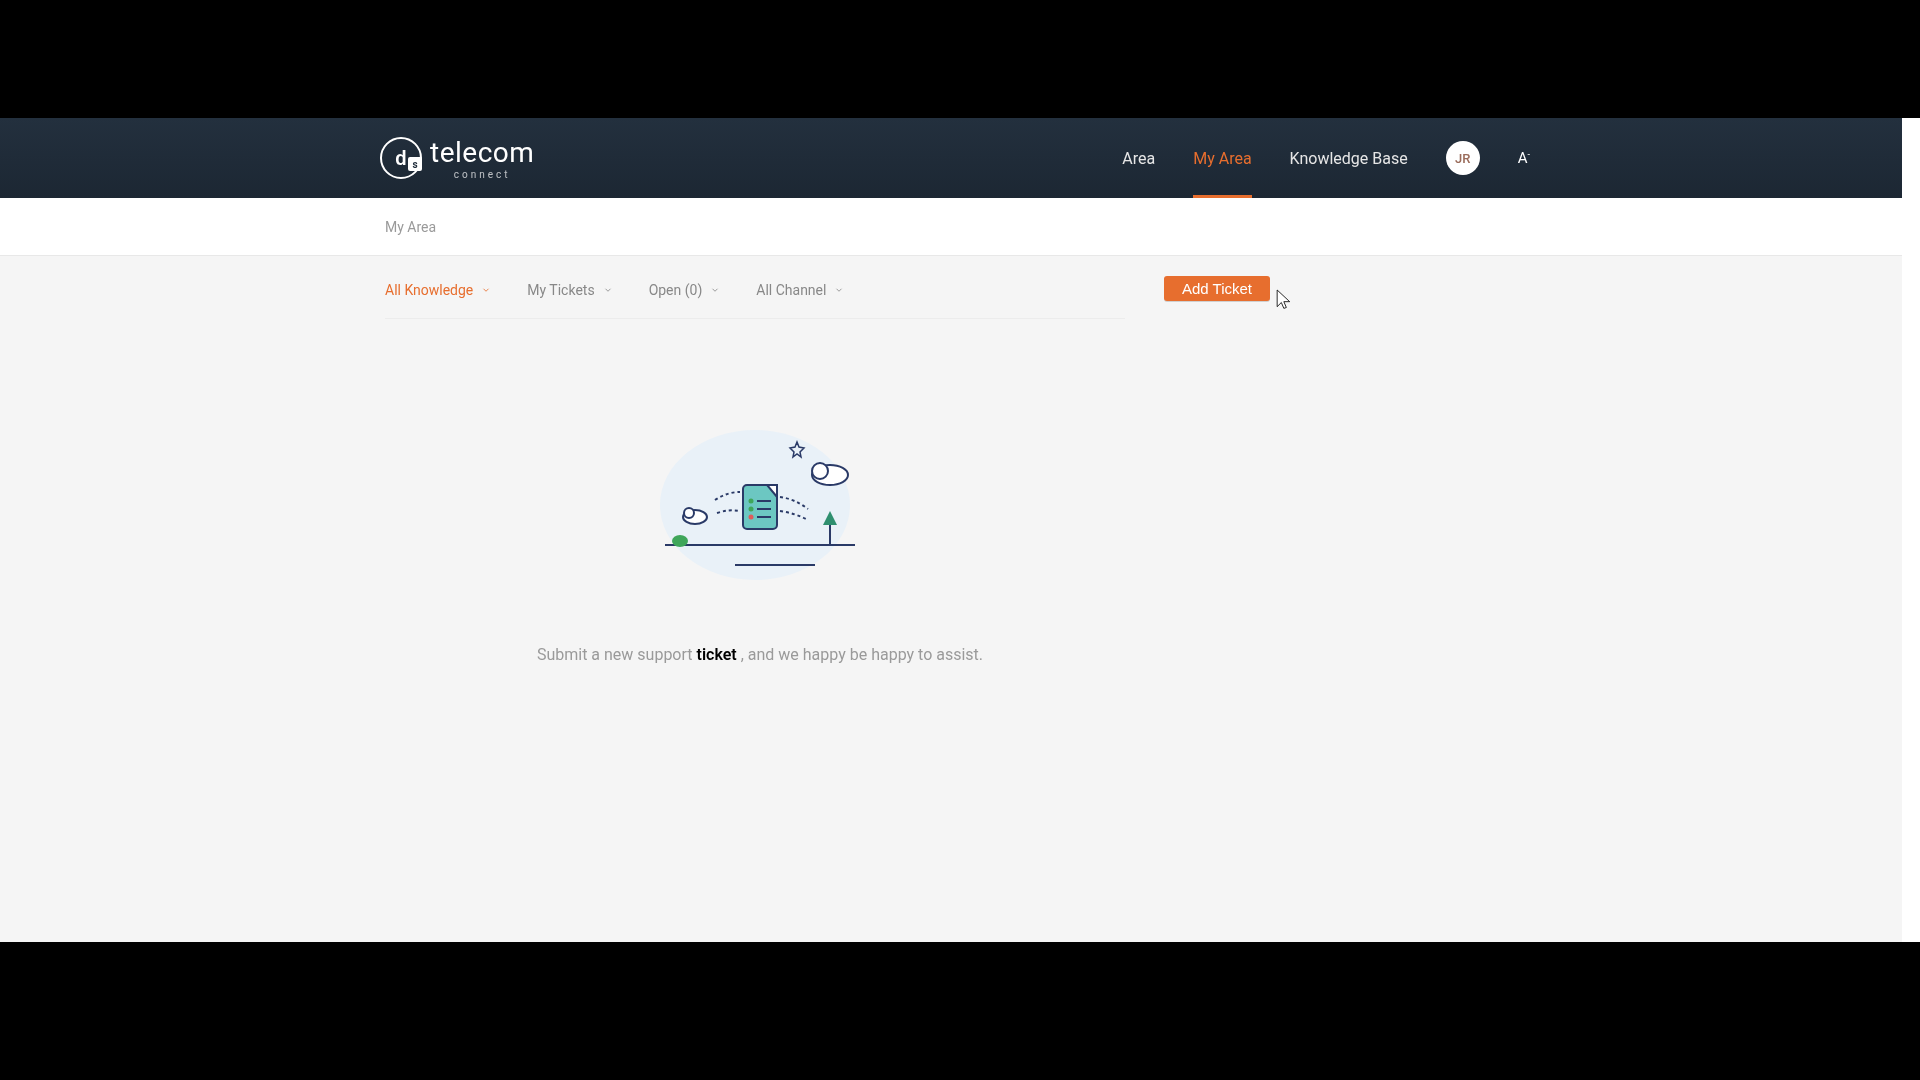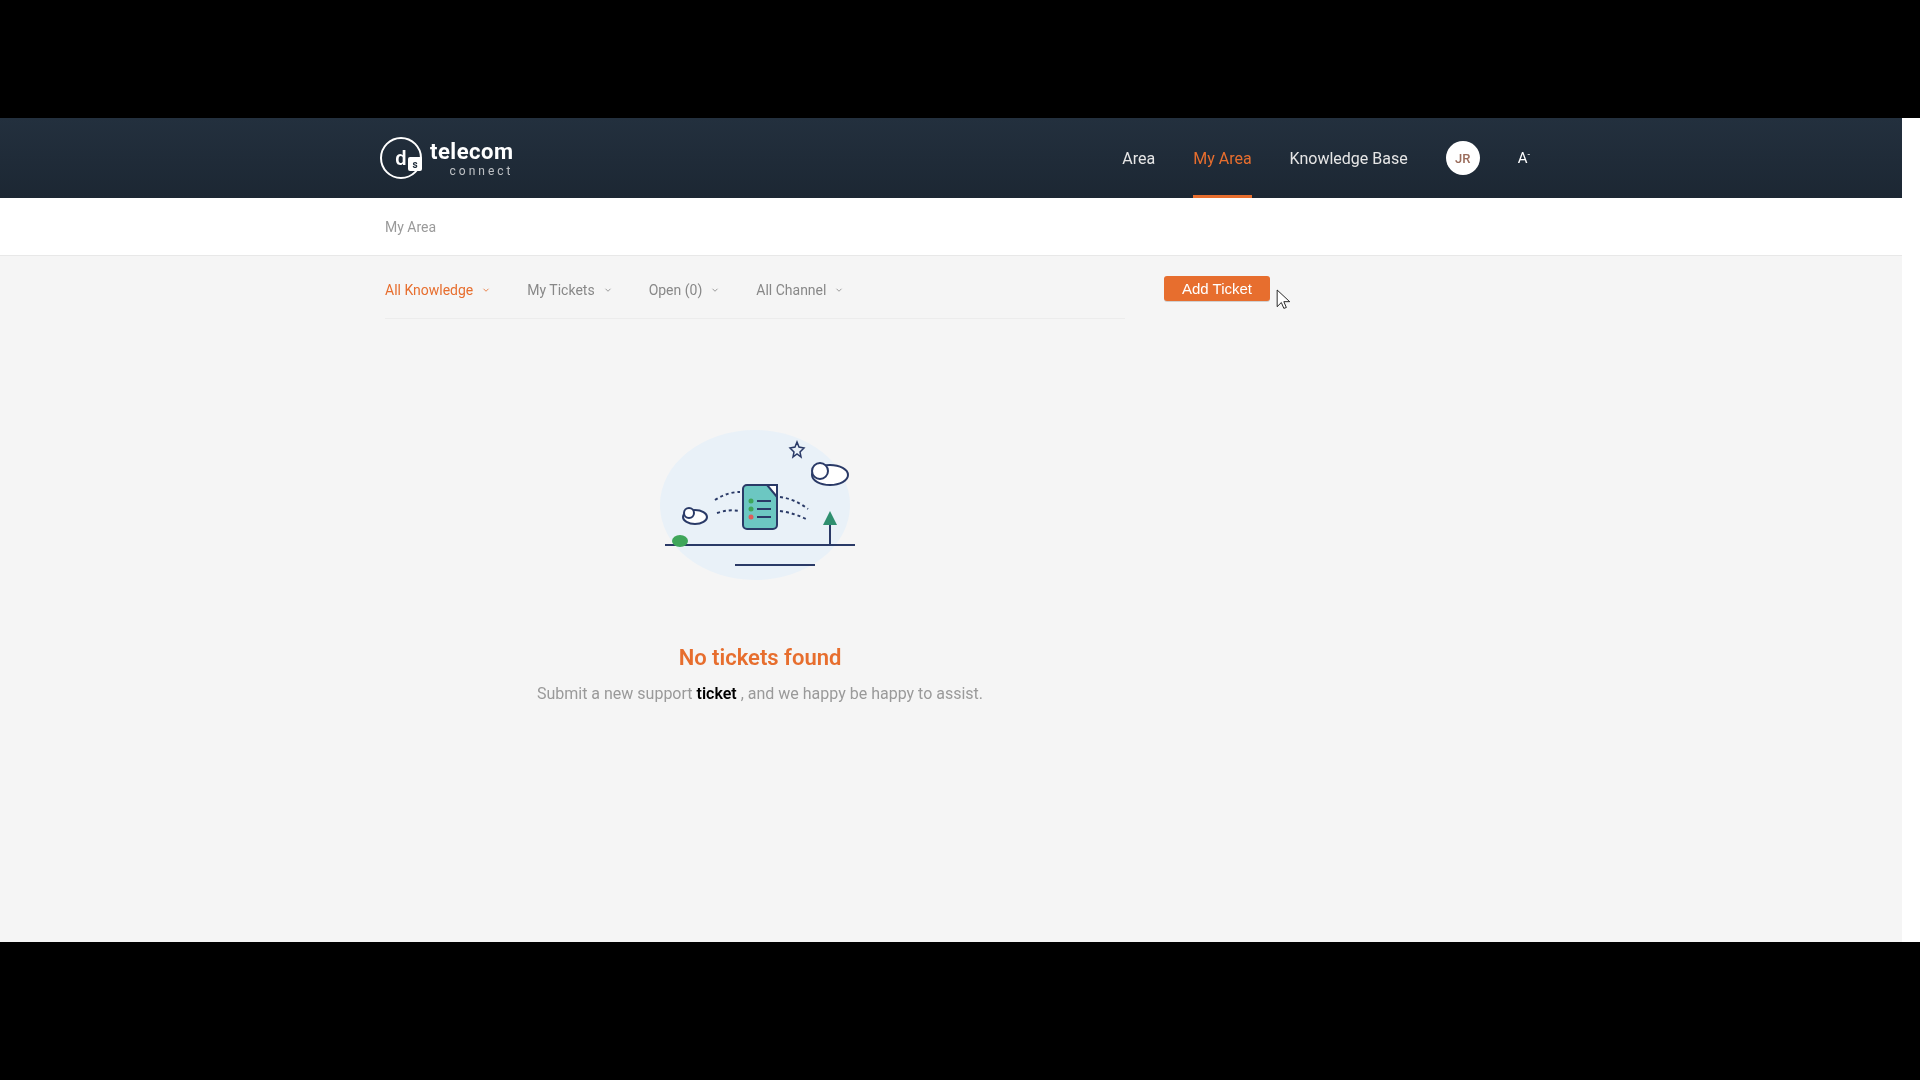--- a/index.html
+++ b/index.html
@@ -57,31 +57,31 @@
     font-size:10px;
     font-weight:700;
     width:14px;
     height:14px;
     border-radius:2px;
     display:flex;
     align-items:center;
     justify-content:center;
   }
   .logo-text {
-    font-size: 22px;
-    font-weight: 700;
+    font-size: 28px;
+    font-weight: 400;
     letter-spacing: 0.5px;
     text-align: center;
   }
   .logo-sub {
-    font-size: 12px;
+    font-size: 10px;
     letter-spacing: 3px;
     opacity: 0.7;
     display:block;
-    text-align:right;
+    text-align:center;
   }
   .nav {
     position: absolute;
     right: 390px;
     display: flex;
     align-items: center;
     height: 100%;
     gap: 38px;
   }
   .nav-item {
@@ -356,21 +356,20 @@
 
             <circle cx="106" cy="96" r="2.5" fill="#3fa65a"></circle>
             <line x1="112" y1="96" x2="126" y2="96" stroke="#2a3a67" stroke-width="2"></line>
             <circle cx="106" cy="104" r="2.5" fill="#3fa65a"></circle>
             <line x1="112" y1="104" x2="126" y2="104" stroke="#2a3a67" stroke-width="2"></line>
             <circle cx="106" cy="112" r="2.5" fill="#e05b5b"></circle>
             <line x1="112" y1="112" x2="126" y2="112" stroke="#2a3a67" stroke-width="2"></line>
           </g>
         </svg>
       </div>
-      <div class="empty-title">No tickets found</div>
       <div class="empty-sub">
         <span>Submit a new support </span><strong>ticket</strong><span> , and we happy be happy to assist.</span>
       </div>
     </div>
   </div>
 
 </div>
 
 <div class="scrollbar-shim"></div>
 

